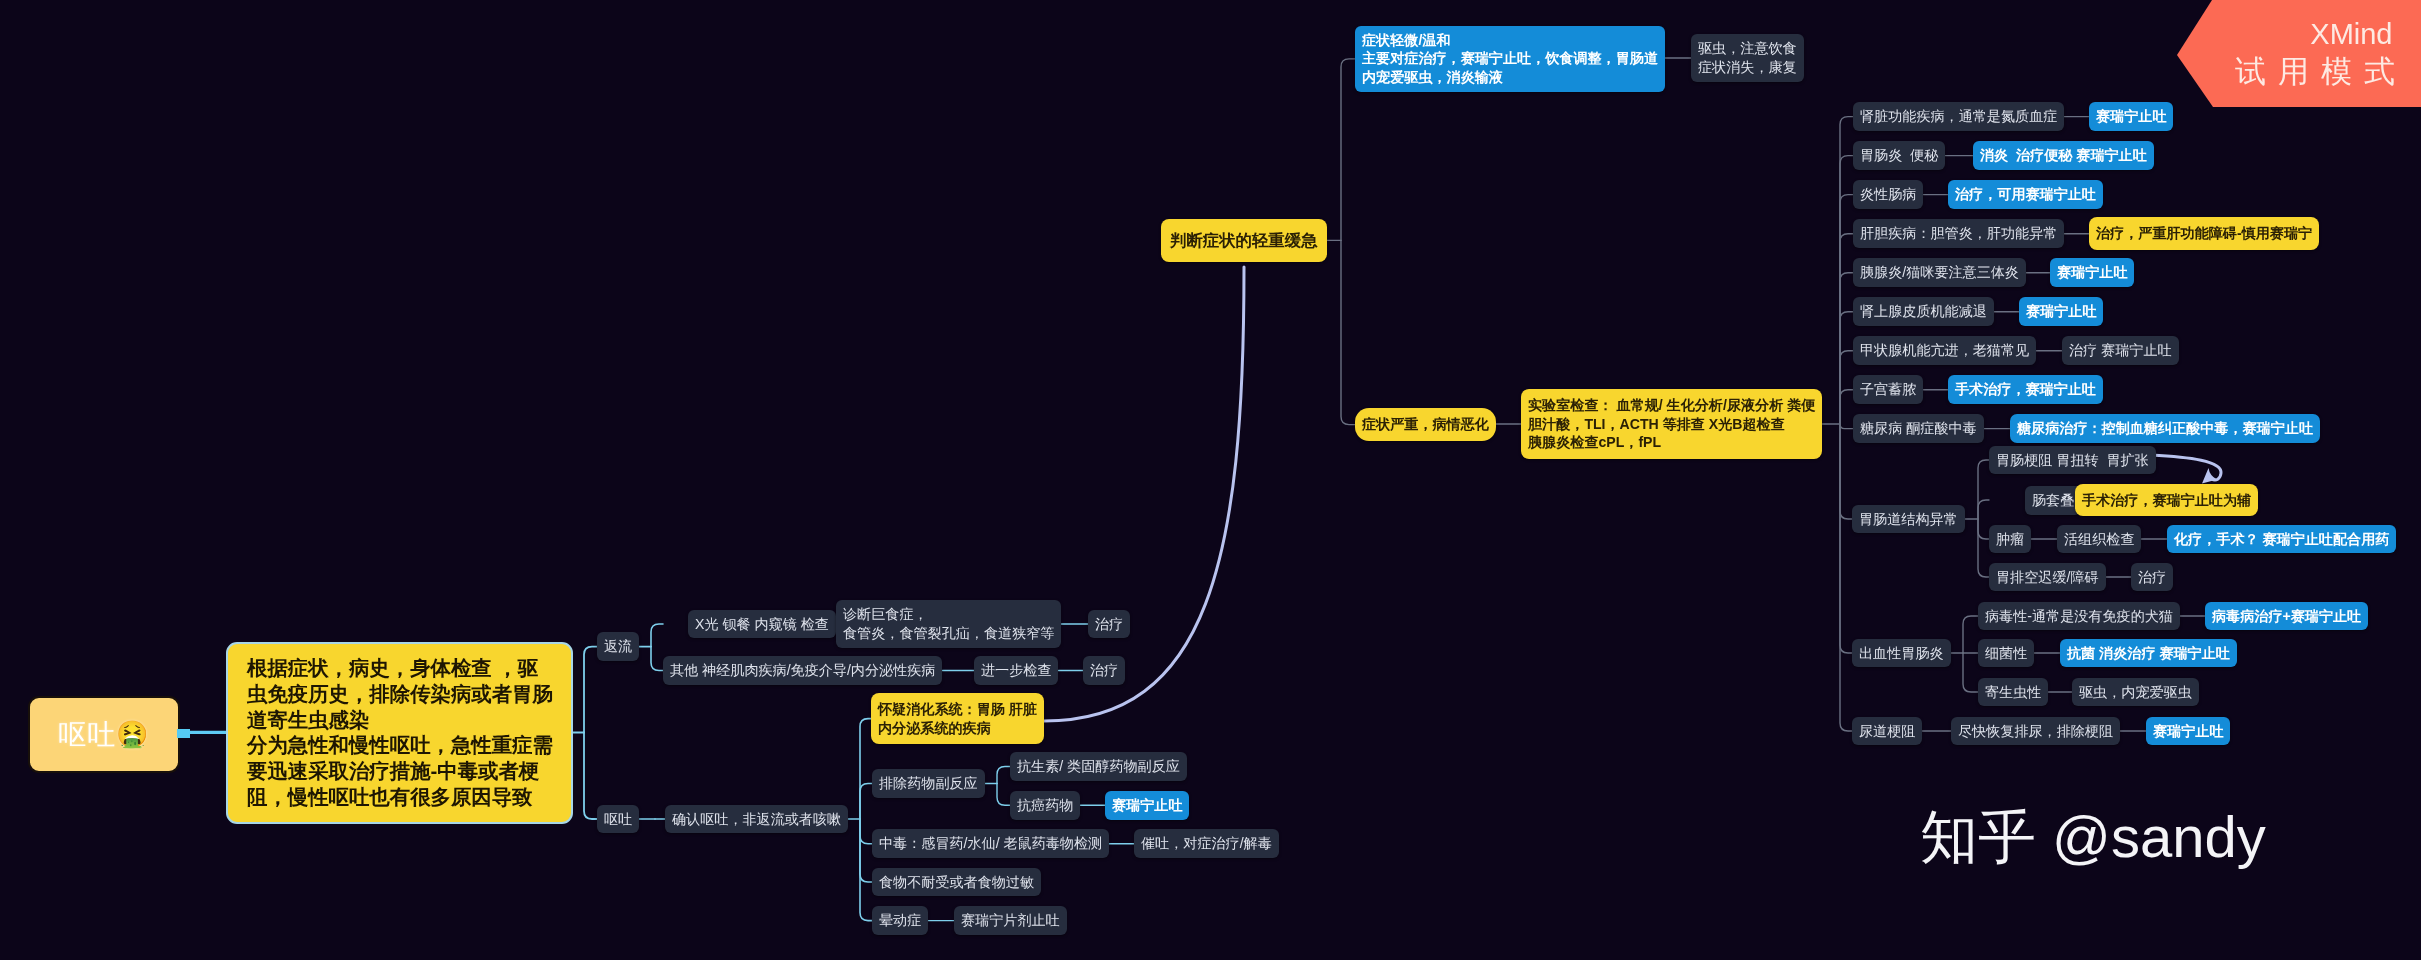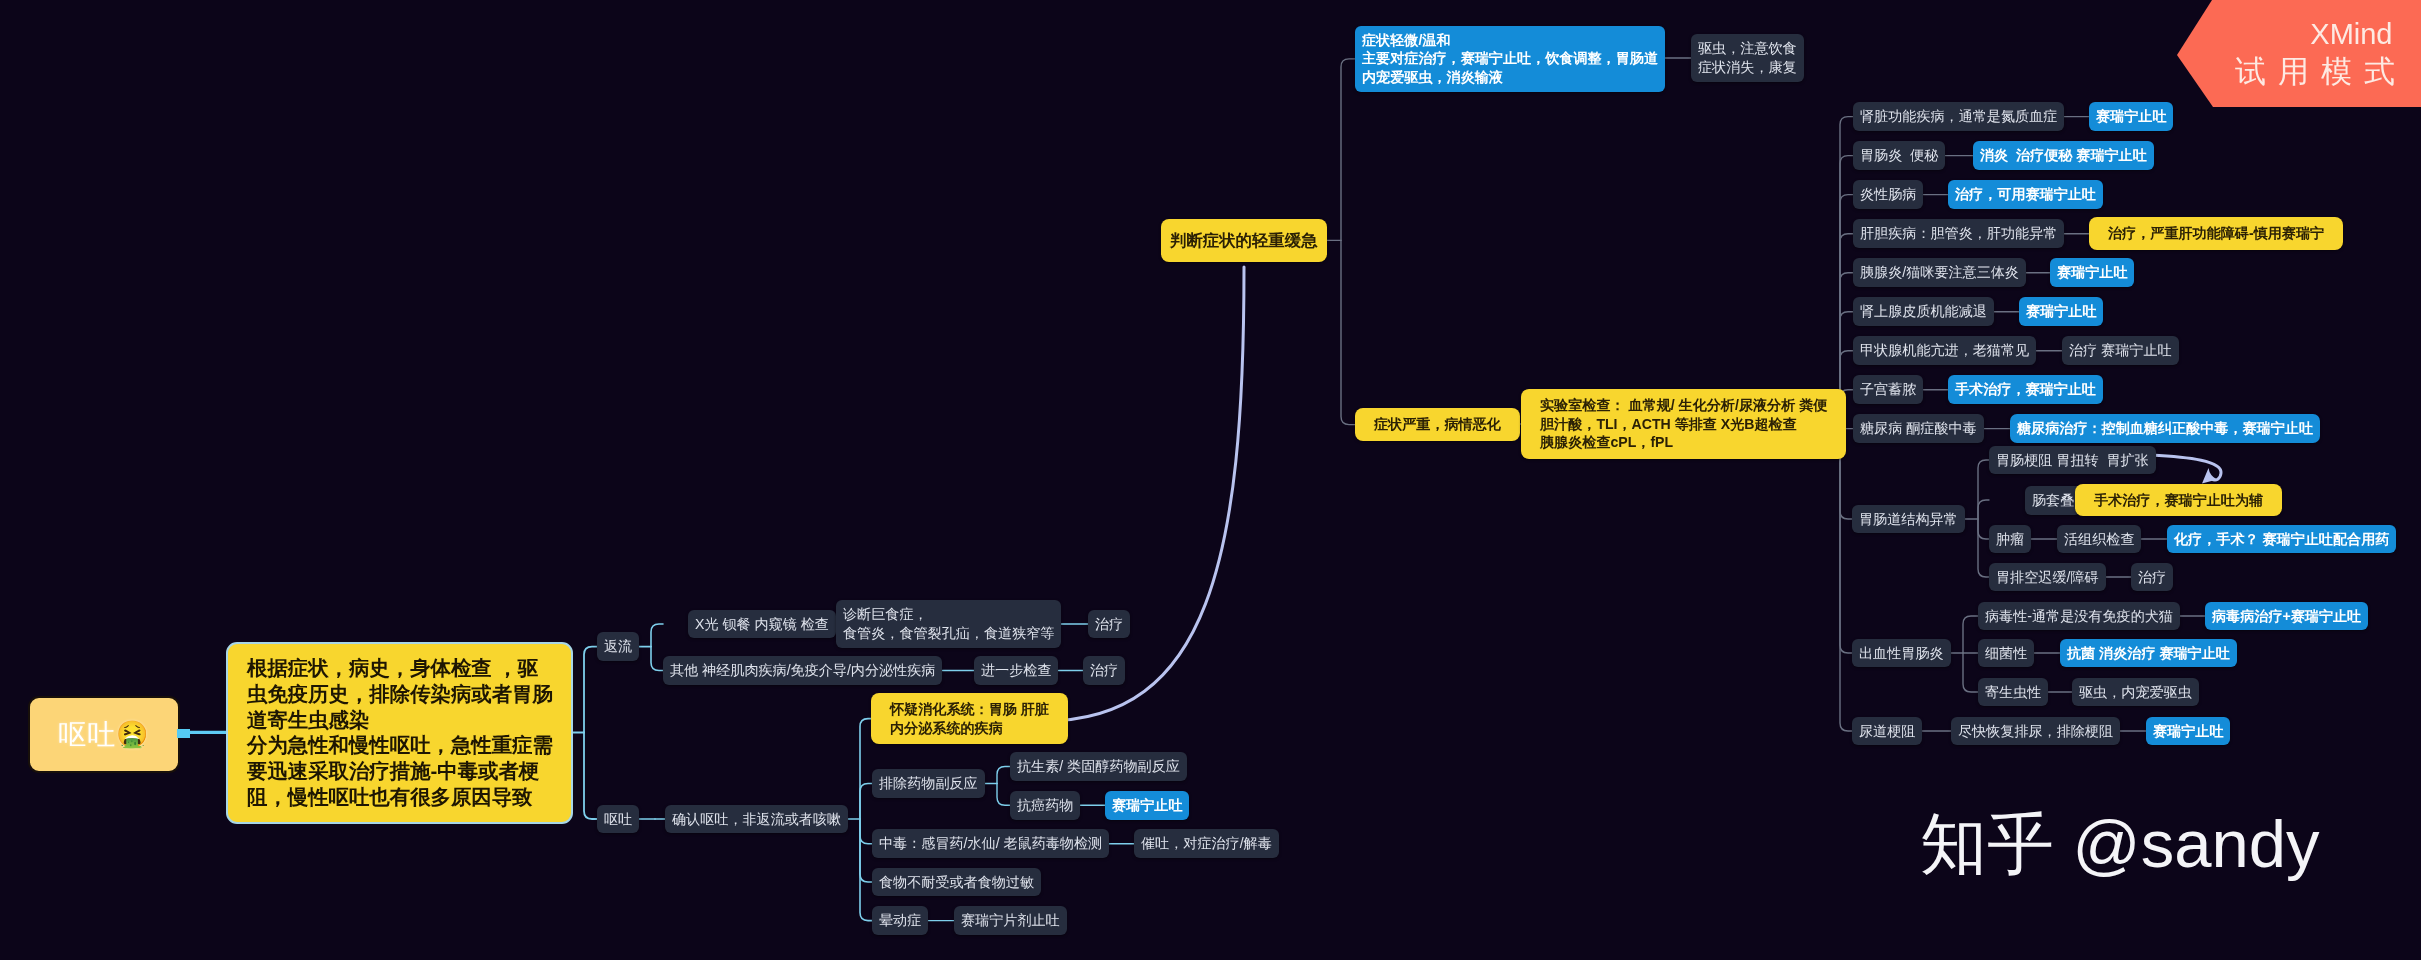--- a/index.html
+++ b/index.html
@@ -6,33 +6,33 @@
   html,body{margin:0;padding:0;}
   body{width:2421px;height:960px;background:#0c0519;overflow:hidden;
        font-family:"Liberation Sans",sans-serif;}
   #canvas{position:relative;width:2421px;height:960px;background:#0c0519;}
   svg#links{position:absolute;left:0;top:0;width:2421px;height:960px;pointer-events:none;z-index:2;}
   .node{position:absolute;box-sizing:border-box;display:flex;flex-direction:column;
         justify-content:center;white-space:pre;z-index:3;font-size:14.1px;line-height:18.8px;
         padding:5px 7px;border-radius:6px;box-shadow:0 1px 3px rgba(0,0,0,.45);}
   .dark{background:#262d3e;color:#dfe3ec;}
   .blue{background:#148cd8;color:#ffffff;font-weight:bold;}
-  .yellow{background:#f8d62e;color:#2b2105;font-weight:bold;border-radius:8px;padding:7px 19px;}
+  .yellow{background:#f8d62e;color:#2b2105;font-weight:bold;border-radius:8px;padding:7px 7px;}
   .topic{font-size:16.4px;line-height:21px;padding:11px 9px;border-radius:8px;}
   .rootnode{position:absolute;background:#fcd577;border:2px solid #18100a;border-radius:11px;
             display:flex;align-items:center;justify-content:center;z-index:4;}
   .rootnode .t{font-size:28px;color:#ffffff;letter-spacing:1px;text-shadow:0 0 3px rgba(255,255,255,.45);}
   .mainyellow{position:absolute;background:#f8d62e;border-radius:10px;z-index:4;outline:2px solid #a8d6e6;outline-offset:-1px;
               color:#1e1602;font-weight:bold;font-size:20.4px;line-height:25.8px;padding:13px 20px;
               box-sizing:border-box;white-space:pre;}
   .expander{position:absolute;background:#55cbf4;z-index:5;}
   #badge{position:absolute;z-index:8;}
   #badge .xm{position:absolute;color:#fdeae3;font-size:29px;right:28.5px;top:21px;font-weight:300;line-height:26px;}
   #badge .tr{position:absolute;color:#fdeae3;font-size:31px;right:14px;top:54px;letter-spacing:12px;line-height:36px;}
-  #wm{position:absolute;z-index:8;color:#f4f4f7;font-size:67px;white-space:pre;left:1920px;top:799px;}
+  #wm{position:absolute;z-index:8;color:#f4f4f7;font-size:58px;white-space:pre;left:1920px;top:799px;}
 </style>
 </head>
 <body>
 
 <div id="canvas">
   <svg id="links" viewBox="0 0 2421 960">
       <path d="M189 732.4H228" fill="none" stroke="#5ecbf3" stroke-width="3.2" stroke-linecap="round" stroke-linejoin="round"></path>
       <path d="M572 732.5H584" fill="none" stroke="#7ecfec" stroke-width="1.8" stroke-linecap="round" stroke-linejoin="round"></path>
       <path d="M584 732.5V654.5859375Q584 646.5859375 592 646.5859375H597" fill="none" stroke="#7ecfec" stroke-width="1.8" stroke-linecap="round" stroke-linejoin="round"></path>
       <path d="M584 732.5V810.9921875Q584 818.9921875 592 818.9921875H597" fill="none" stroke="#7ecfec" stroke-width="1.8" stroke-linecap="round" stroke-linejoin="round"></path>
@@ -142,21 +142,21 @@
   <div class="node dark" style="left:872px;top:867.6px;">食物不耐受或者食物过敏</div>
   <div class="node dark" style="left:872px;top:906.2px;">晕动症</div>
   <div class="node dark" style="left:954px;top:906.2px;">赛瑞宁片剂止吐</div>
 
   <div class="node yellow topic" style="left:1161px;top:218.9px;">判断症状的轻重缓急</div>
   <div class="node blue" style="left:1355px;top:25.7px;">症状轻微/温和
 主要对症治疗，赛瑞宁止吐，饮食调整，胃肠道
 内宠爱驱虫，消炎输液</div>
   <div class="node dark" style="left:1691px;top:34.2px;">驱虫，注意饮食
 症状消失，康复</div>
-  <div class="node yellow" style="left:1355px;top:408.2px;">症状严重，病情恶化</div>
+  <div class="node yellow" style="left:1355px;top:408.2px;border-radius:14px;">症状严重，病情恶化</div>
   <div class="node yellow" style="left:1521px;top:388.8px;">实验室检查： 血常规/ 生化分析/尿液分析 粪便
 胆汁酸，TLI，ACTH 等排查 X光B超检查
 胰腺炎检查cPL，fPL</div>
 
   <div class="node dark" style="left:1853px;top:102.2px;">肾脏功能疾病，通常是氮质血症</div>
   <div class="node blue" style="left:2089px;top:102.2px;">赛瑞宁止吐</div>
   <div class="node dark" style="left:1853px;top:141.2px;">胃肠炎  便秘</div>
   <div class="node blue" style="left:1973px;top:141.2px;">消炎  治疗便秘 赛瑞宁止吐</div>
   <div class="node dark" style="left:1853px;top:180.2px;">炎性肠病</div>
   <div class="node blue" style="left:1948px;top:180.2px;">治疗，可用赛瑞宁止吐</div>

